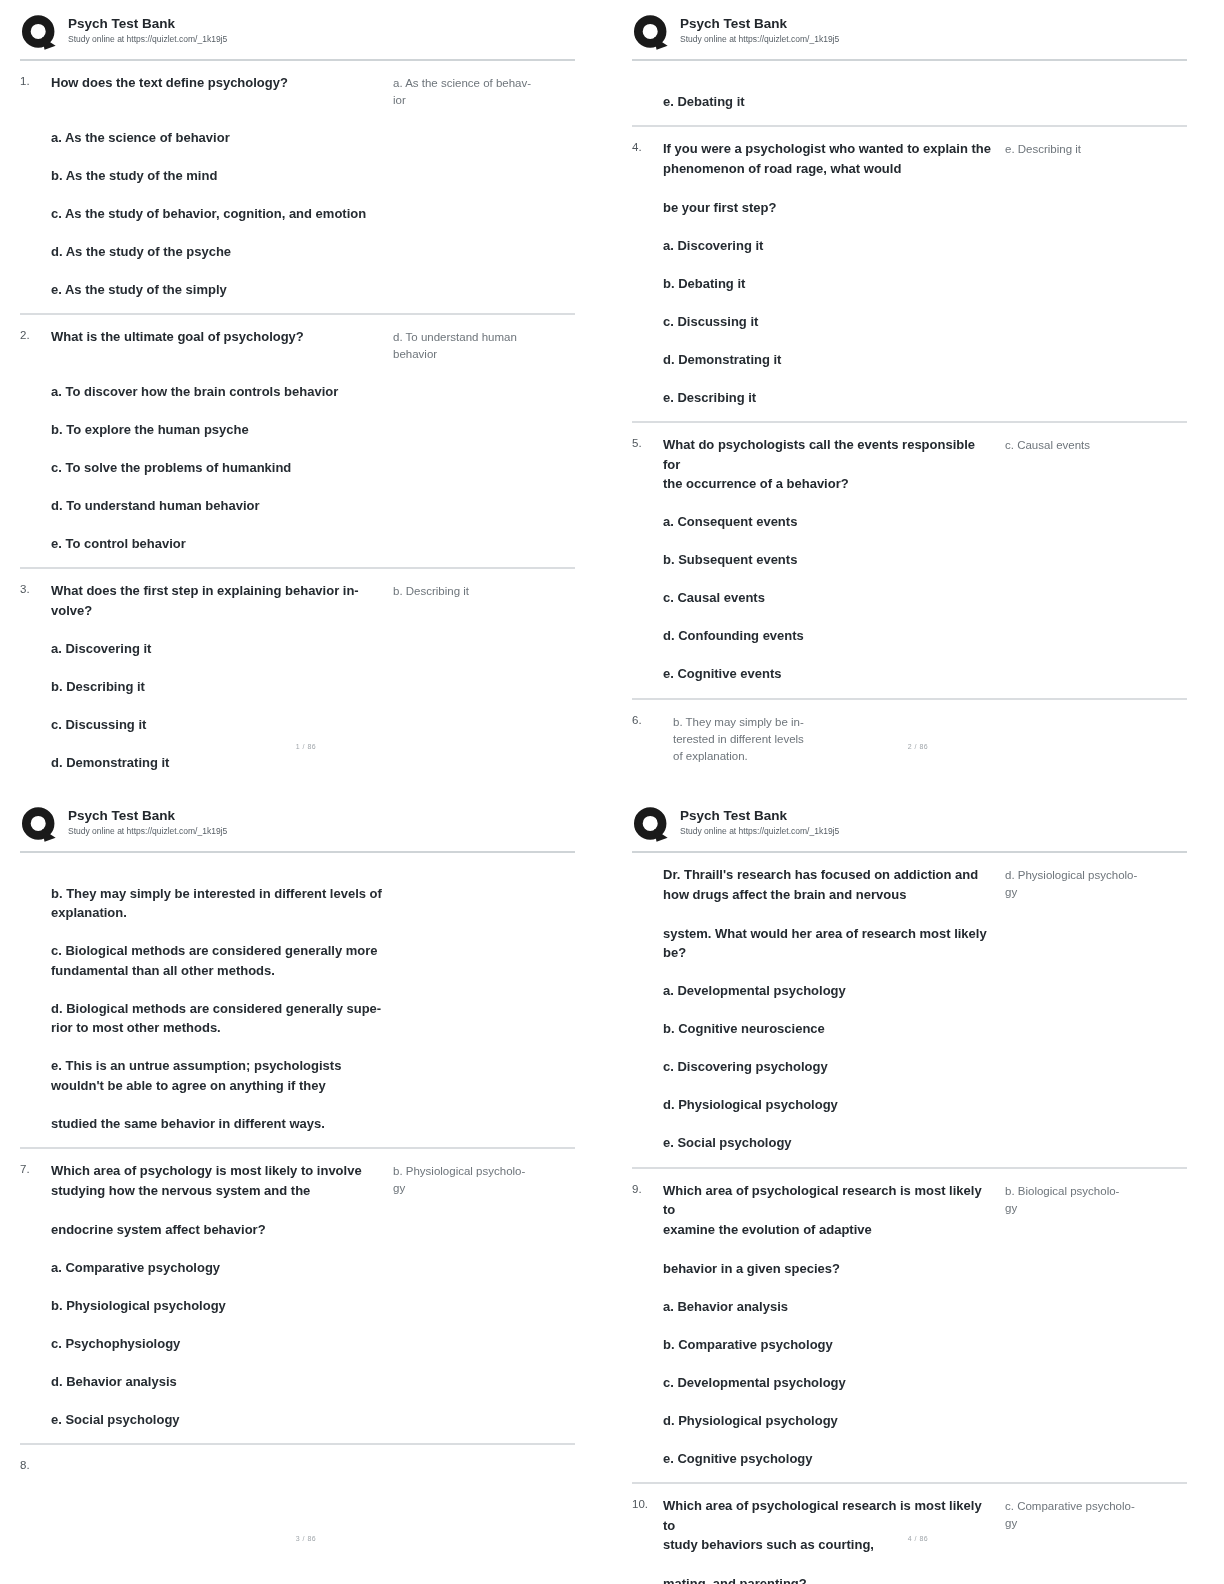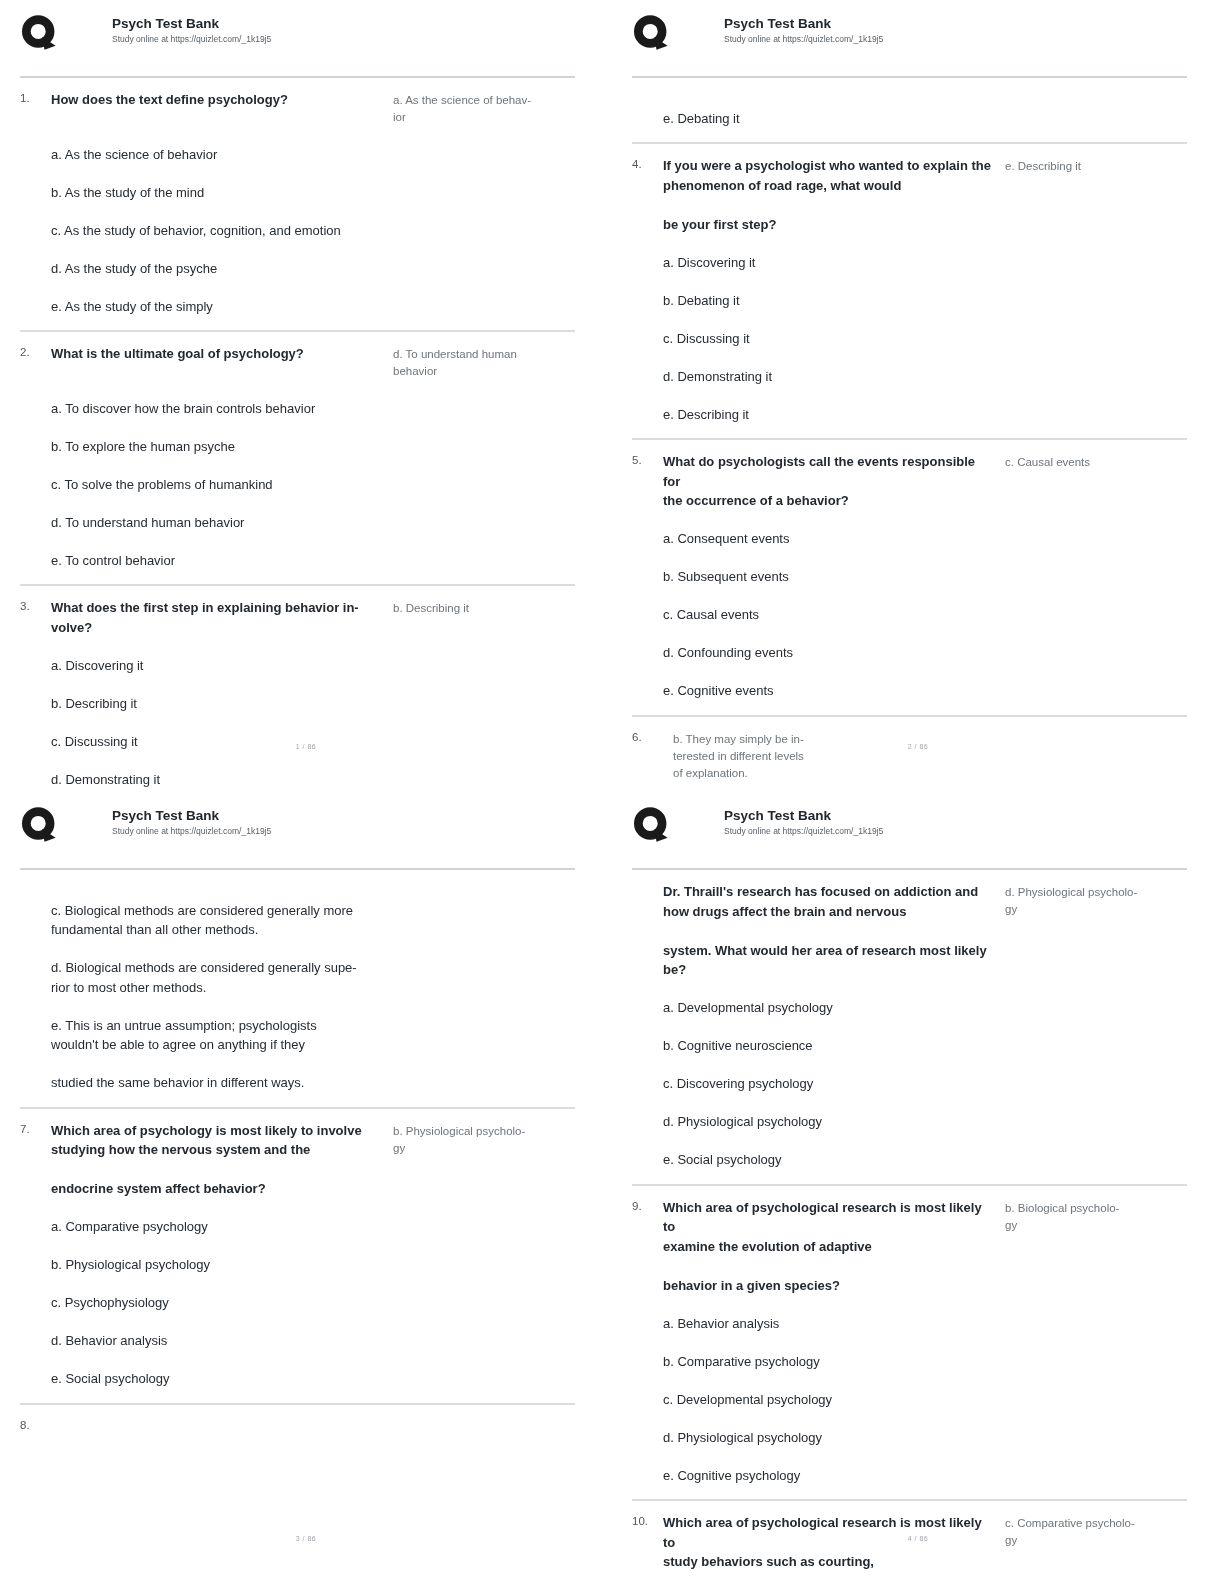--- a/index.html
+++ b/index.html
@@ -1,33 +1,33 @@
 <!DOCTYPE html>
 <html><head>
 <meta charset="utf-8">
 <style>
   html,body{margin:0;padding:0;background:#ffffff;}
   #doc{position:relative;width:1224px;height:1584px;background:#ffffff;overflow:hidden;
        font-family:"Liberation Sans","DejaVu Sans",sans-serif;}
   .sheet{position:absolute;width:612px;height:792px;background:#ffffff;overflow:hidden;}
-  .hdr{display:flex;align-items:flex-start;margin:14px 37px 0 20px;padding-bottom:24px;
-       border-bottom:2px solid #cfd4d7;gap:44px;}
+  .hdr{display:flex;align-items:flex-start;margin:14px 37px 0 20px;padding-bottom:7px;
+       border-bottom:2px solid #cfd4d7;}
   .hdr svg{flex:none;display:block;}
   .hdr-text{margin-left:10px;padding-top:2px;}
   .hdr-title{font-size:13.5px;font-weight:700;color:#22272c;line-height:16px;}
   .hdr-sub{font-size:8.5px;color:#565e65;line-height:11px;margin-top:2px;}
   .block{margin:0 37px 0 20px;padding:12px 0 14px 0;border-bottom:2px solid #dadde0;}
   .block.nb{border-bottom:none;}
   .row{display:flex;align-items:flex-start;}
   .qnum{flex:none;width:31px;font-size:11.5px;color:#50575d;padding-top:2px;}
   .qtext{flex:none;width:332px;font-size:13px;font-weight:600;color:#23292f;
          line-height:19.5px;white-space:pre-line;}
   .ans{margin-left:10px;width:182px;font-size:11.5px;color:#6e757b;line-height:17px;
        white-space:pre-line;padding-top:2px;}
-  .opt{margin-left:31px;margin-top:18.5px;width:335px;font-size:13px;font-weight:400;
+  .opt{margin-left:31px;margin-top:18.5px;width:335px;font-size:13px;font-weight:700;
        color:#262c32;line-height:19.5px;white-space:pre-line;}
   .ftr{position:absolute;left:0;right:0;bottom:42px;text-align:center;
        font-size:7px;color:#a0a6ab;letter-spacing:0.5px;}
 </style>
 </head>
 <body>
 
 <div id="doc">
     <div class="sheet" style="left: 0px; top: 0px;">
       <div class="hdr">
@@ -137,20 +137,22 @@
         <svg width="38" height="38" viewBox="0 0 48 48">
           <circle cx="23" cy="22" r="15" fill="none" stroke="#1a1a1a" stroke-width="11"></circle>
           <path d="M28 29 L45 40 L31 45 Z" fill="#1a1a1a"></path>
         </svg>
         <div class="hdr-text">
           <div class="hdr-title">Psych Test Bank</div>
           <div class="hdr-sub">Study online at https://quizlet.com/_1k19j5</div>
         </div>
       </div>
       <div class="block">
+        <div class="opt">b. They may simply be interested in different levels of
+explanation.</div>
         <div class="opt">c. Biological methods are considered generally more
 fundamental than all other methods.</div>
         <div class="opt">d. Biological methods are considered generally supe-
 rior to most other methods.</div>
         <div class="opt">e. This is an untrue assumption; psychologists
 wouldn't be able to agree on anything if they</div>
         <div class="opt">studied the same behavior in different ways.</div>
       </div>
       <div class="block">
         <div class="row">

